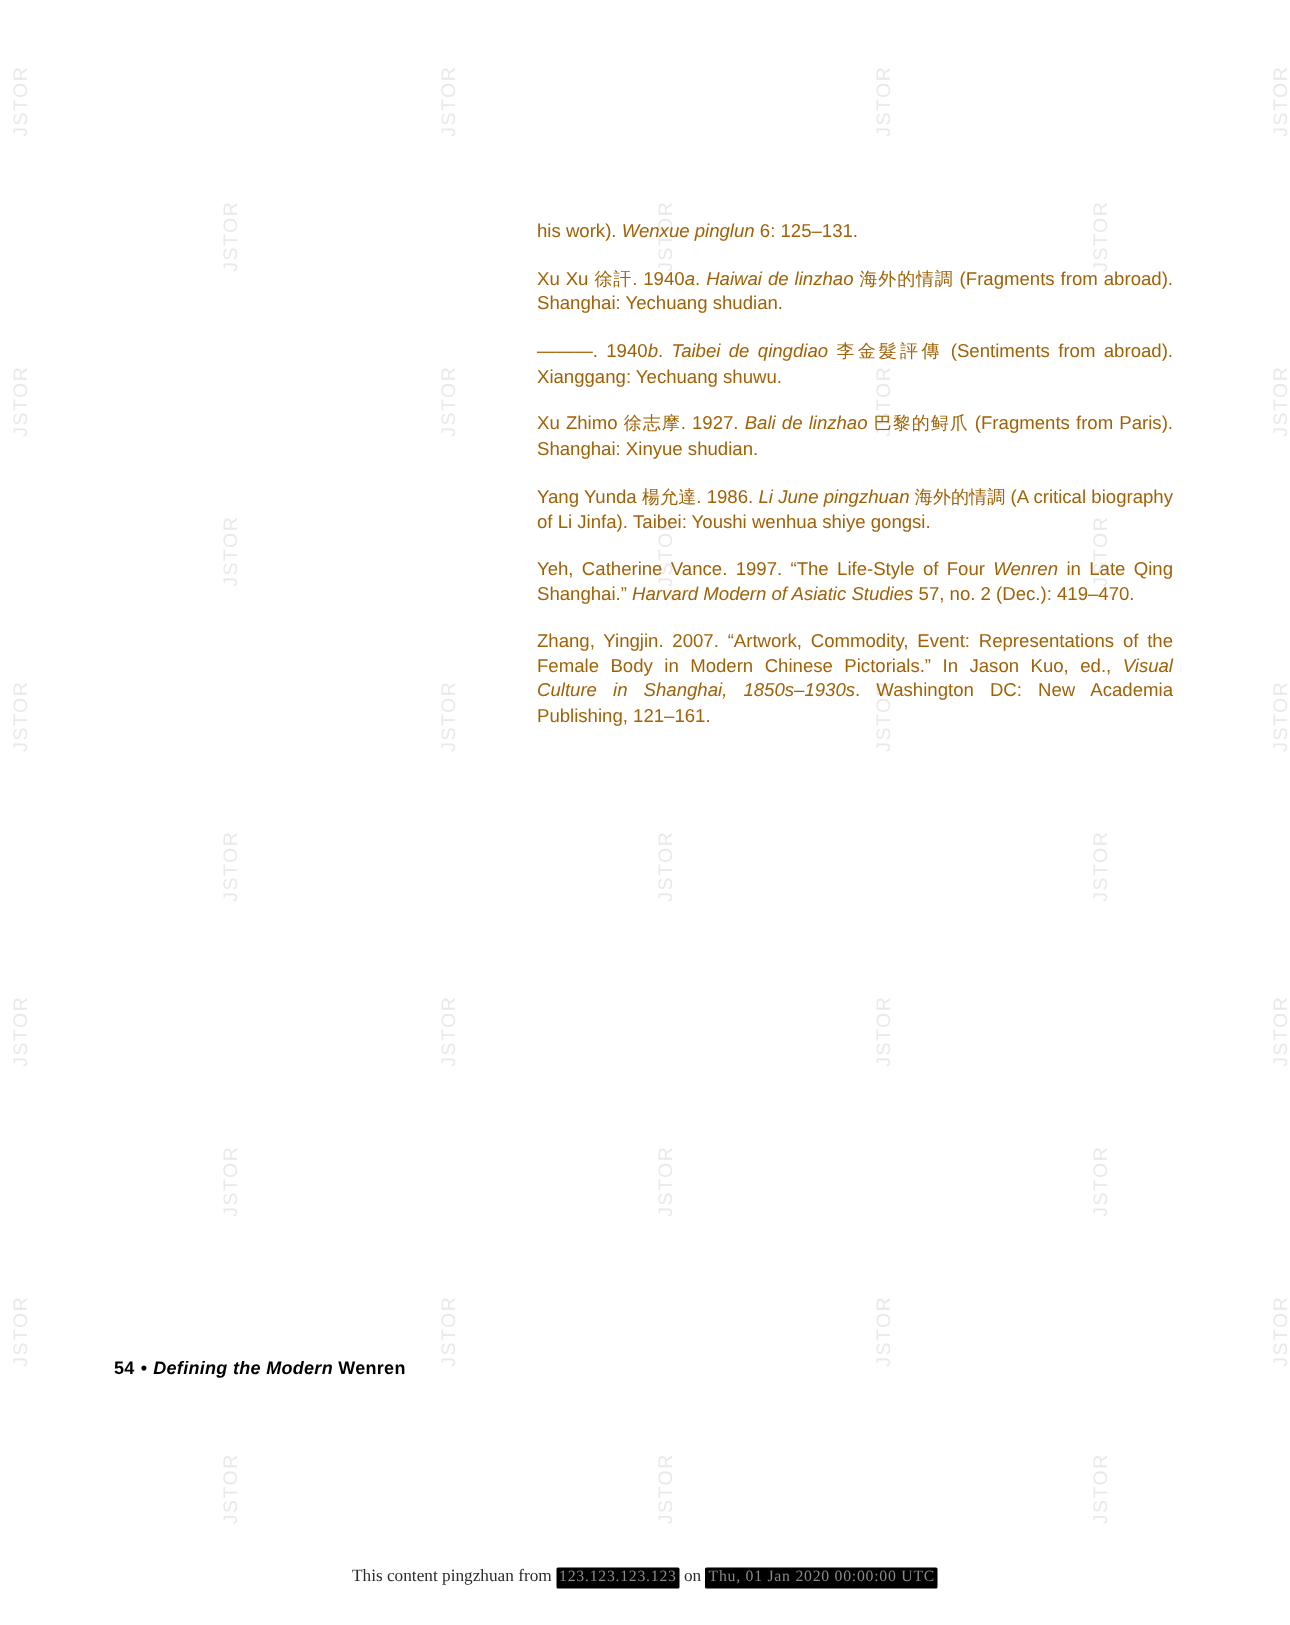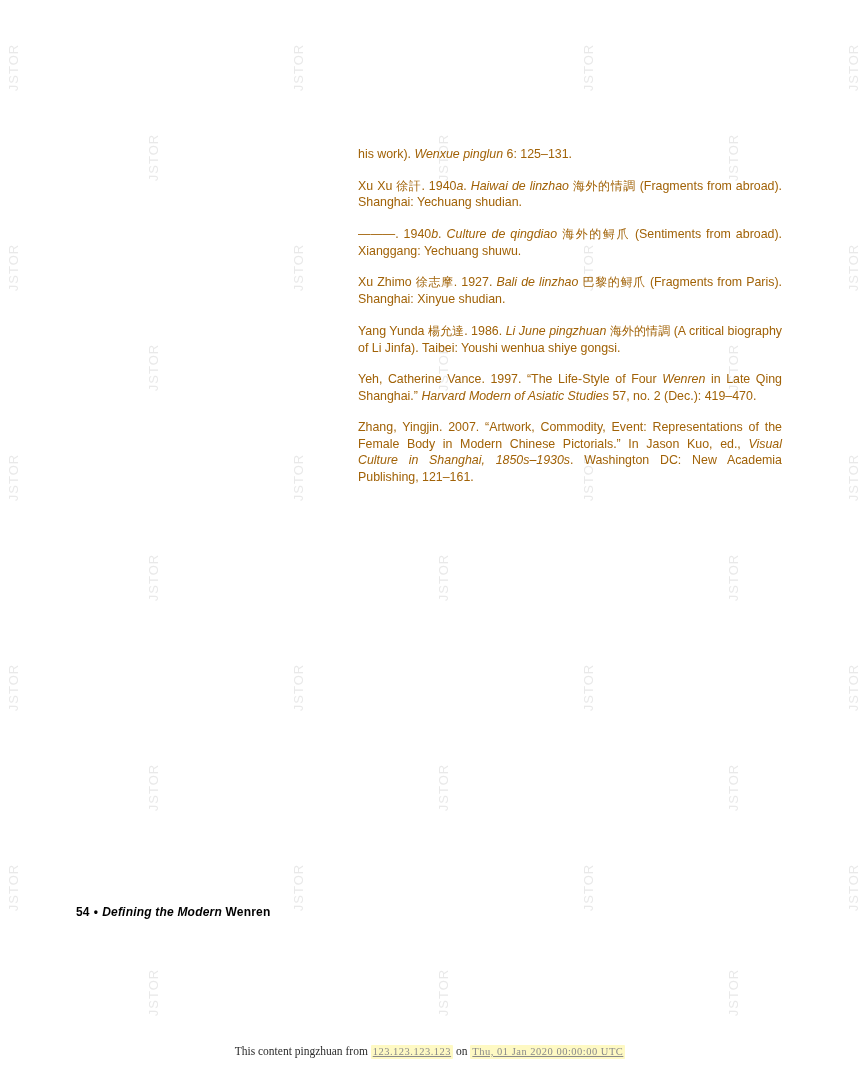--- a/index.html
+++ b/index.html
@@ -86,27 +86,26 @@
     top: 1044px;
     text-align: center;
     font-family: "Liberation Serif", serif;
     font-size: 11.5px;
     color: #2b2b2b;
     line-height: 1.32;
     z-index: 2;
   }
   .jstor-footer .redacted {
     display: inline-block;
-    background: #fef9c3;
+    background: #000000;
     color: #8a8a8a;
     letter-spacing: 0.5px;
     padding: 0 2px;
     border-radius: 1px;
     font-size: 10.5px;
-    text-decoration: underline;
   }
   .jstor-footer .line2 { display: block; }
 </style>
 </head>
 <body>
 
 <div class="watermark-layer">
   <div class="wm rot" style="left:-10px; top:60px;">JSTOR</div>
   <div class="wm rot" style="left:-10px; top:260px;">JSTOR</div>
   <div class="wm rot" style="left:-10px; top:470px;">JSTOR</div>
@@ -148,21 +147,21 @@
   <div class="wm rot" style="left:830px; top:470px;">JSTOR</div>
   <div class="wm rot" style="left:830px; top:680px;">JSTOR</div>
   <div class="wm rot" style="left:830px; top:880px;">JSTOR</div>
 </div>
 
 <div class="page">
 
   <div class="refs">
     <p class="ref">his work). <i>Wenxue pinglun</i> 6: 125–131.</p>
     <p class="ref">Xu Xu <span class="cjk">徐訐</span>. 1940<i>a</i>. <i>Haiwai de linzhao</i> <span class="cjk">海外的情調</span> (Fragments from abroad). Shanghai: Yechuang shudian.</p>
-    <p class="ref">———. 1940<i>b</i>. <i>Culture de qingdiao</i> <span class="cjk">海外的鲟爪</span> (Sentiments from abroad). Xianggang: Yechuang shuwu.</p>
+    <p class="ref">———. 1940<i>b</i>. <i>Taibei de qingdiao</i> <span class="cjk">李金髮評傳</span> (Sentiments from abroad). Xianggang: Yechuang shuwu.</p>
     <p class="ref">Xu Zhimo <span class="cjk">徐志摩</span>. 1927. <i>Bali de linzhao</i> <span class="cjk">巴黎的鲟爪</span> (Fragments from Paris). Shanghai: Xinyue shudian.</p>
     <p class="ref sp-wide">Yang Yunda <span class="cjk">楊允達</span>. 1986. <i>Li June pingzhuan</i> <span class="cjk">海外的情調</span> (A critical biography of Li Jinfa). Taibei: Youshi wenhua shiye gongsi.</p>
     <p class="ref">Yeh, Catherine Vance. 1997. “The Life-Style of Four <i>Wenren</i> in Late Qing Shanghai.” <i>Harvard Modern of Asiatic Studies</i> 57, no. 2 (Dec.): 419–470.</p>
     <p class="ref">Zhang, Yingjin. 2007. “Artwork, Commodity, Event: Representations of the Female Body in Modern Chinese Pictorials.” In Jason Kuo, ed., <i>Visual Culture in Shanghai, 1850s–1930s</i>. Washington DC: New Academia Publishing, 121–161.</p>
   </div>
 
   <div class="folio">
     <span class="num">54</span><span class="bullet">•</span><span class="ital">Defining the Modern</span> <span>Wenren</span>
   </div>
 

